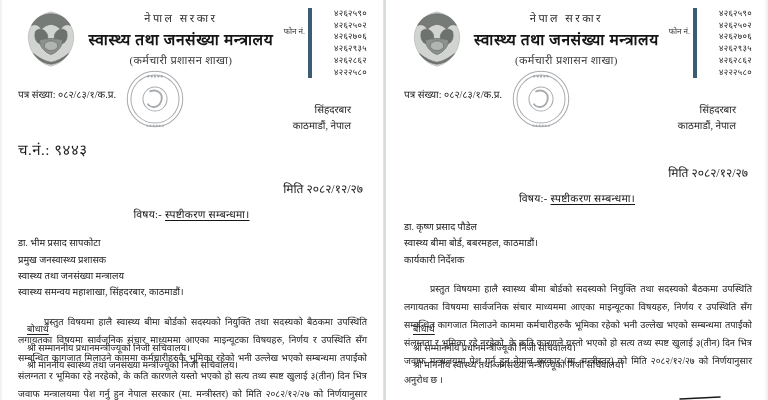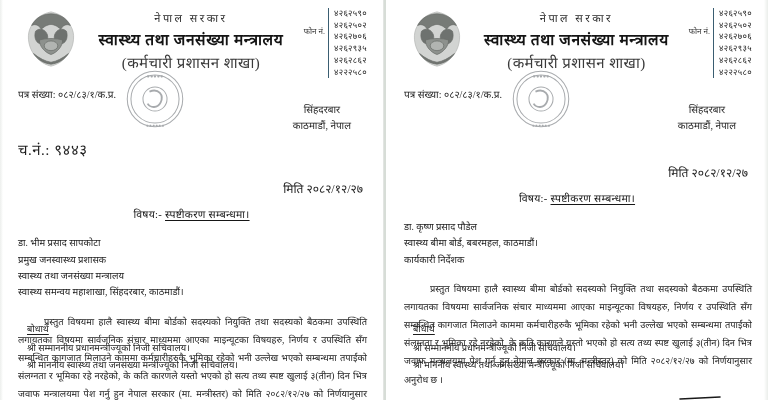--- a/index.html
+++ b/index.html
@@ -66,42 +66,42 @@
   }
   .ministry-line {
     font-size: 15.5px;
     font-weight: bold;
     letter-spacing: .6px;
     color: #141414;
     margin-bottom: 2px;
     white-space: nowrap;
   }
   .branch-line {
-    font-size: 15px;
+    font-size: 11px;
     color: #3a3a3a;
     letter-spacing: .4px;
   }
 
   .phone-block {
     flex: 0 0 auto;
     display: flex;
     align-items: flex-start;
     padding-top: 2px;
     margin-right: 2px;
   }
   .phone-label {
     font-size: 8px;
     color: #2e2e2e;
     padding-top: 17px;
     padding-right: 3px;
     white-space: nowrap;
   }
   .phone-list {
-    border-left: 1px solid #0369a1;
-    padding-left: 5px;
+    border-left: 4px solid #0369a1;
+    padding-left: 22px;
     line-height: 1.38;
   }
   .phone-list div {
     font-size: 8.5px;
     color: #242424;
     letter-spacing: .3px;
     white-space: nowrap;
   }
 
   
@@ -109,21 +109,21 @@
     position: relative;
     display: flex;
     justify-content: space-between;
     align-items: flex-start;
     margin-top: -6px;
     min-height: 62px;
   }
   .ref-left { font-size: 10px; line-height: 1.85; color: #1f1f1f; padding-left: 4px; }
   .ref-left .chalani { font-size: 15px; letter-spacing: .5px; margin-top: 32px; }
   .addr-right {
-    text-align: center;
+    text-align: right;
     font-size: 10px;
     line-height: 1.6;
     color: #1f1f1f;
     padding-top: 16px;
     padding-right: 18px;
   }
   .date-line {
     text-align: right;
     font-size: 12px;
     color: #1f1f1f;

